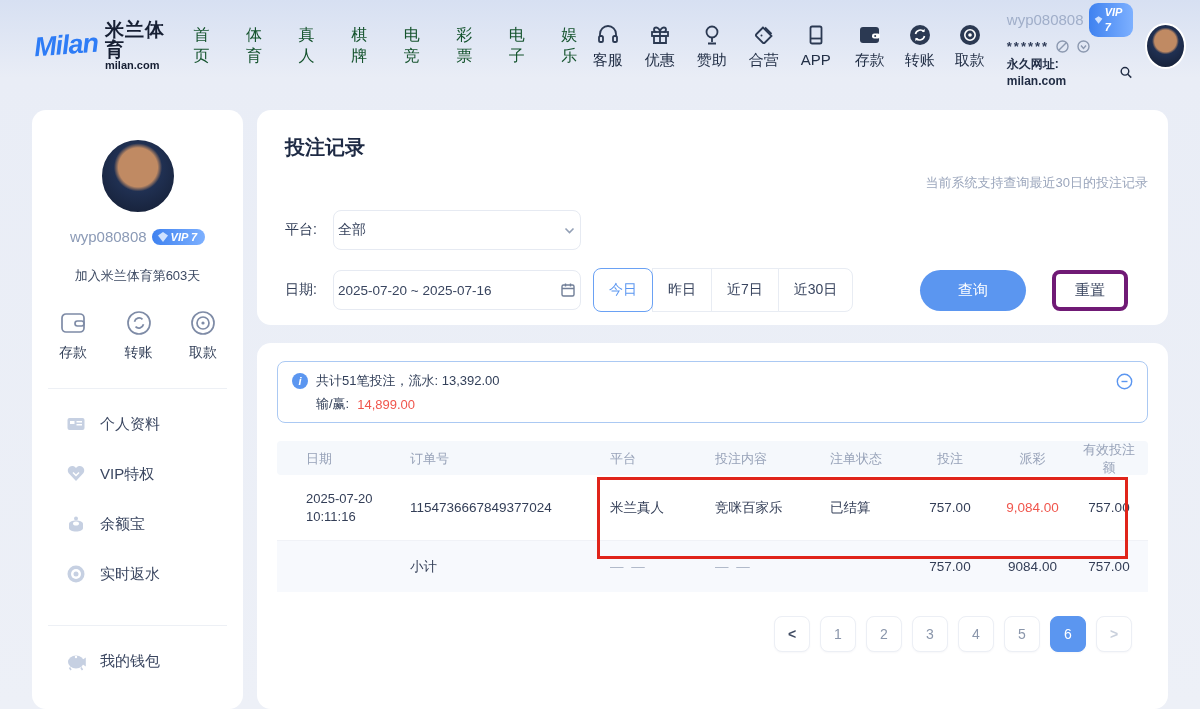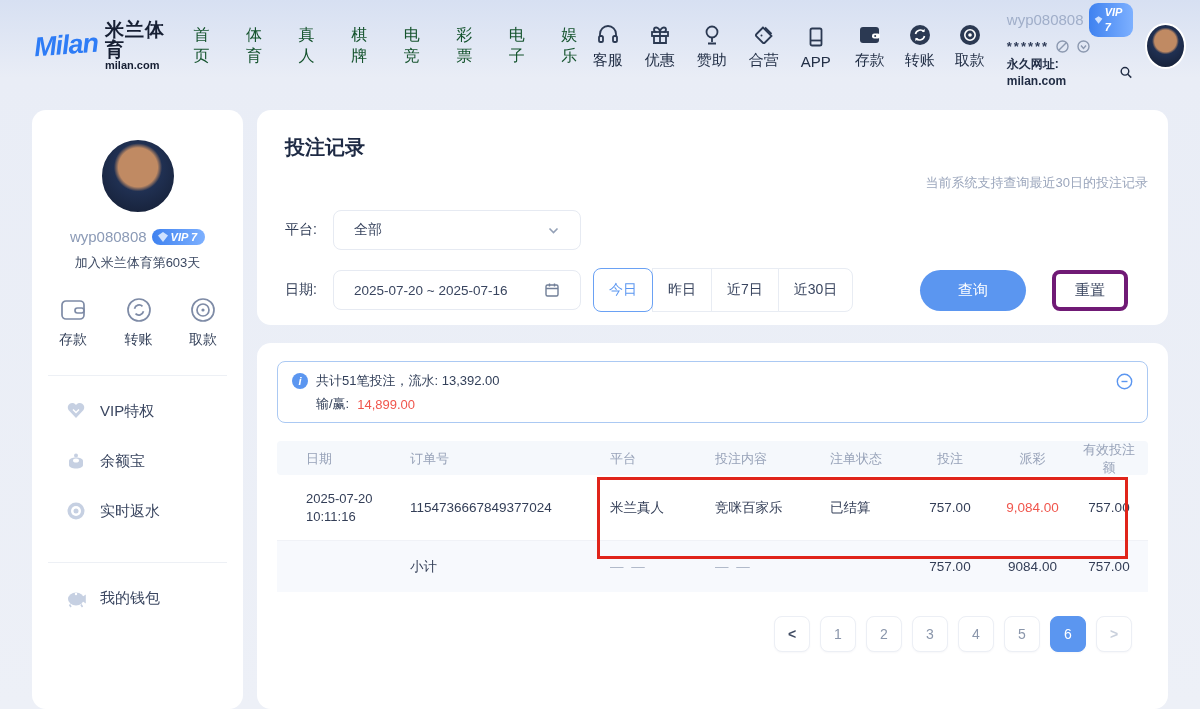--- a/index.html
+++ b/index.html
@@ -15,21 +15,21 @@
   .logo { display:flex; align-items:center; gap:7px; cursor:pointer; }
   .logo-script { font-size:27px; font-style:italic; font-weight:bold; color:#2e7cf6;
                  letter-spacing:-1px; transform:rotate(-4deg); }
   .logo-txt { display:flex; flex-direction:column; line-height:1.05; }
   .logo-cn { font-size:19px; font-weight:bold; color:#161f33; letter-spacing:1px;}
   .logo-dom { font-size:11px; font-weight:bold; color:#161f33; }
   .nav { display:flex; gap:27px; margin-left:26px; }
   .nav a { font-size:16px; color:#14532d; text-decoration:none; cursor:pointer; }
   .svc { display:flex; margin-left:auto; gap:10px; }
   .svc-item,.wal-item { width:42px; display:flex; flex-direction:column; align-items:center;
-        gap:4px; cursor:pointer;justify-content:flex-end; }
+        gap:4px; cursor:pointer; }
   .svc-item span,.wal-item span { font-size:15px; color:#222f46; white-space:nowrap; }
   .svc-item svg { stroke:#2b3952; }
   .wal { display:flex; margin-left:12px; gap:8px; }
   .usr { margin-left:16px; line-height:1.35; }
   .u1 { display:flex; align-items:center; gap:5px; }
   .u-name { font-size:15px; color:#a0aec9; }
   .vip-badge { display:inline-flex; align-items:center; gap:2px;
       background:linear-gradient(90deg,#3f82f0,#7db0ff); color:#fff;
       font-size:11px; font-weight:bold; font-style:italic;
       padding:2px 8px 2px 5px; border-radius:9px; }
@@ -41,39 +41,39 @@
   .avatar { border-radius:50%;
       background:radial-gradient(circle at 50% 38%, #c08a63 0 34%, #203052 42%, #131c30 100%);
       border:2px solid #fff; }
   .hdr .avatar { width:46px; height:46px; margin-left:12px; cursor:pointer; }
   
   .sidebar { position:absolute; left:32px; top:110px; width:211px; height:599px;
       background:#fff; border-radius:14px; text-align:center; }
   .sb-avatar { width:76px; height:76px; margin:28px auto 0; }
   .sb-name-row { display:flex; justify-content:center; align-items:center; gap:5px; margin-top:14px; }
   .sb-name { font-size:15px; color:#8b9ab6; }
-  .sb-joined { font-size:13px; color:#3c4962; margin-top:9px; }
+  .sb-joined { font-size:13px; color:#3c4962; margin-top:22px; }
   .sb-actions { display:flex; justify-content:space-between; padding:0 26px; margin-top:24px; }
   .sb-act { display:flex; flex-direction:column; align-items:center; gap:7px; cursor:pointer; }
   .sb-act svg { stroke:#7e8ba6; }
   .sb-act span { font-size:14px; color:#323f58; }
   .sb-div { height:1px; background:#edf0f5; margin:26px 16px 10px; }
   .sb-menu-item { display:flex; align-items:center; gap:14px; height:50px;
       padding-left:34px; cursor:pointer; }
   .sb-menu-item svg { fill:#c6d0e2; }
   .sb-menu-item span { font-size:15px; color:#3a4660; }
   
   .card { position:absolute; background:#fff; border-radius:14px; }
   .filters { left:257px; top:110px; width:911px; height:215px; padding:24px 20px 0 28px; }
   .pg-title { font-size:20px; font-weight:600; color:#1e2a44; }
   .pg-sub { font-size:13px; color:#9ba6bc; margin-top:13px;text-align:right; }
   .f-row { display:flex; align-items:center; margin-top:18px; }
   .f-label { width:48px; font-size:14px; color:#333f58; flex:none; }
   .select-box,.date-box { width:248px; height:40px; border:1px solid #e6eaf2; border-radius:8px;
-      display:flex; align-items:center; justify-content:space-between; padding:0 20px;
+      display:flex; align-items:center; justify-content:space-between; padding:0 4px;
       font-size:14px; color:#39455f; cursor:pointer; background:#fff; }
   .date-box { font-size:13.5px; }
   .quick { display:flex; margin-left:12px; }
   .quick button { height:44px; padding:0 15px; background:#fff; border:1px solid #e8ecf3;
       font-size:14px; color:#39455f; cursor:pointer; margin-left:-1px;
       font-family:inherit; }
   .quick button:first-child { border-radius:8px 0 0 8px; margin-left:0; }
   .quick button:last-child { border-radius:0 8px 8px 0; }
   .quick button.active { border:1px solid #6aa1f4; color:#5b96f0; border-radius:8px; z-index:2; position:relative; }
   .f-spacer { flex:1; }
@@ -272,20 +272,29 @@
           <circle cx="14" cy="14" r="1.6" fill="#7e8ba6" stroke="none"></circle>
       </svg>
       <span>取款</span>
     </div>
   </div>
 
   <div class="sb-div"></div>
 
   <div class="sb-menu-item">
     <svg width="20" height="20" viewBox="0 0 20 20">
+        <rect x="1.5" y="4" width="17" height="12" rx="2"></rect>
+        <rect x="4" y="7" width="4.5" height="3" fill="#fff"></rect>
+        <rect x="10.5" y="7" width="5.5" height="1.5" fill="#fff"></rect>
+        <rect x="10.5" y="10" width="5.5" height="1.5" fill="#fff"></rect>
+      </svg>
+    <span>个人资料</span>
+  </div>
+  <div class="sb-menu-item">
+    <svg width="20" height="20" viewBox="0 0 20 20">
         <path d="M10 17 2.5 9A4.5 4.5 0 0 1 10 4a4.5 4.5 0 0 1 7.5 5z"></path>
         <path d="m7 8.5 3 3 3-3" stroke="#fff" stroke-width="1.5" fill="none"></path>
       </svg>
     <span>VIP特权</span>
   </div>
   <div class="sb-menu-item">
     <svg width="20" height="20" viewBox="0 0 20 20">
         <path d="M3 10c0-2 3-3.5 7-3.5s7 1.5 7 3.5v4c0 2-3 3.5-7 3.5s-7-1.5-7-3.5z"></path>
         <ellipse cx="10" cy="9.5" rx="3" ry="2" fill="#fff"></ellipse>
         <circle cx="10" cy="4.5" r="2"></circle>

